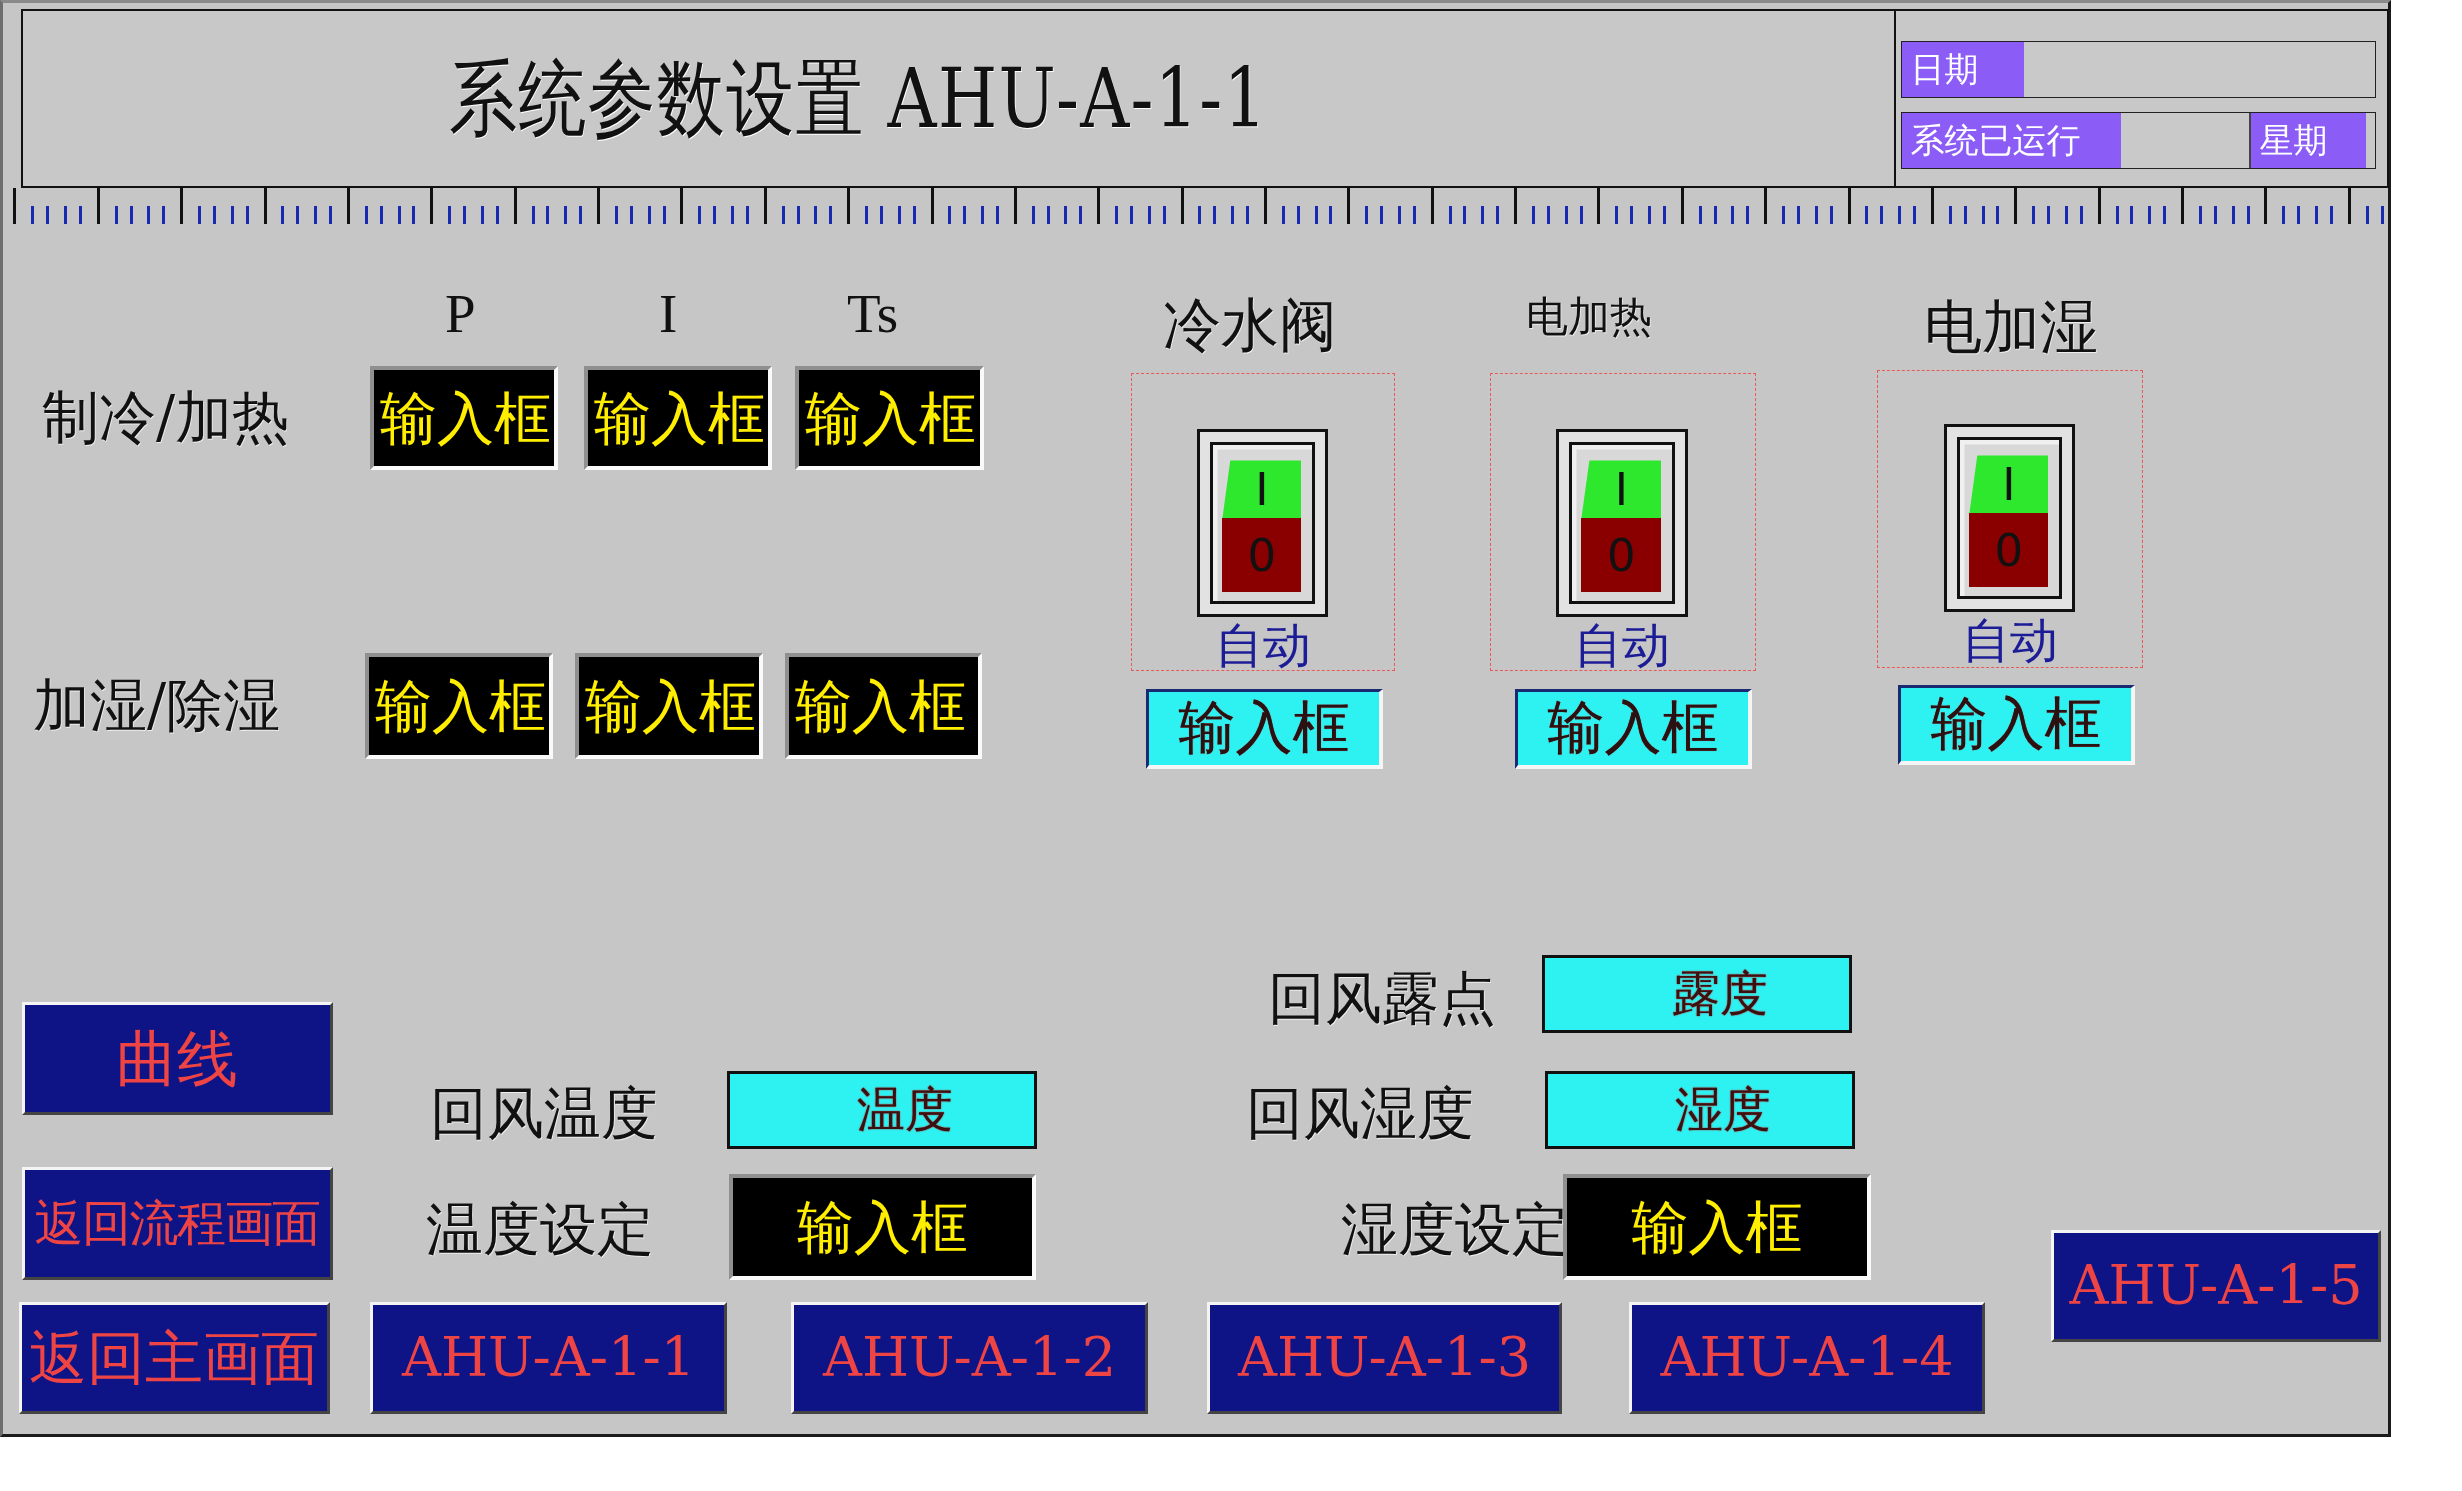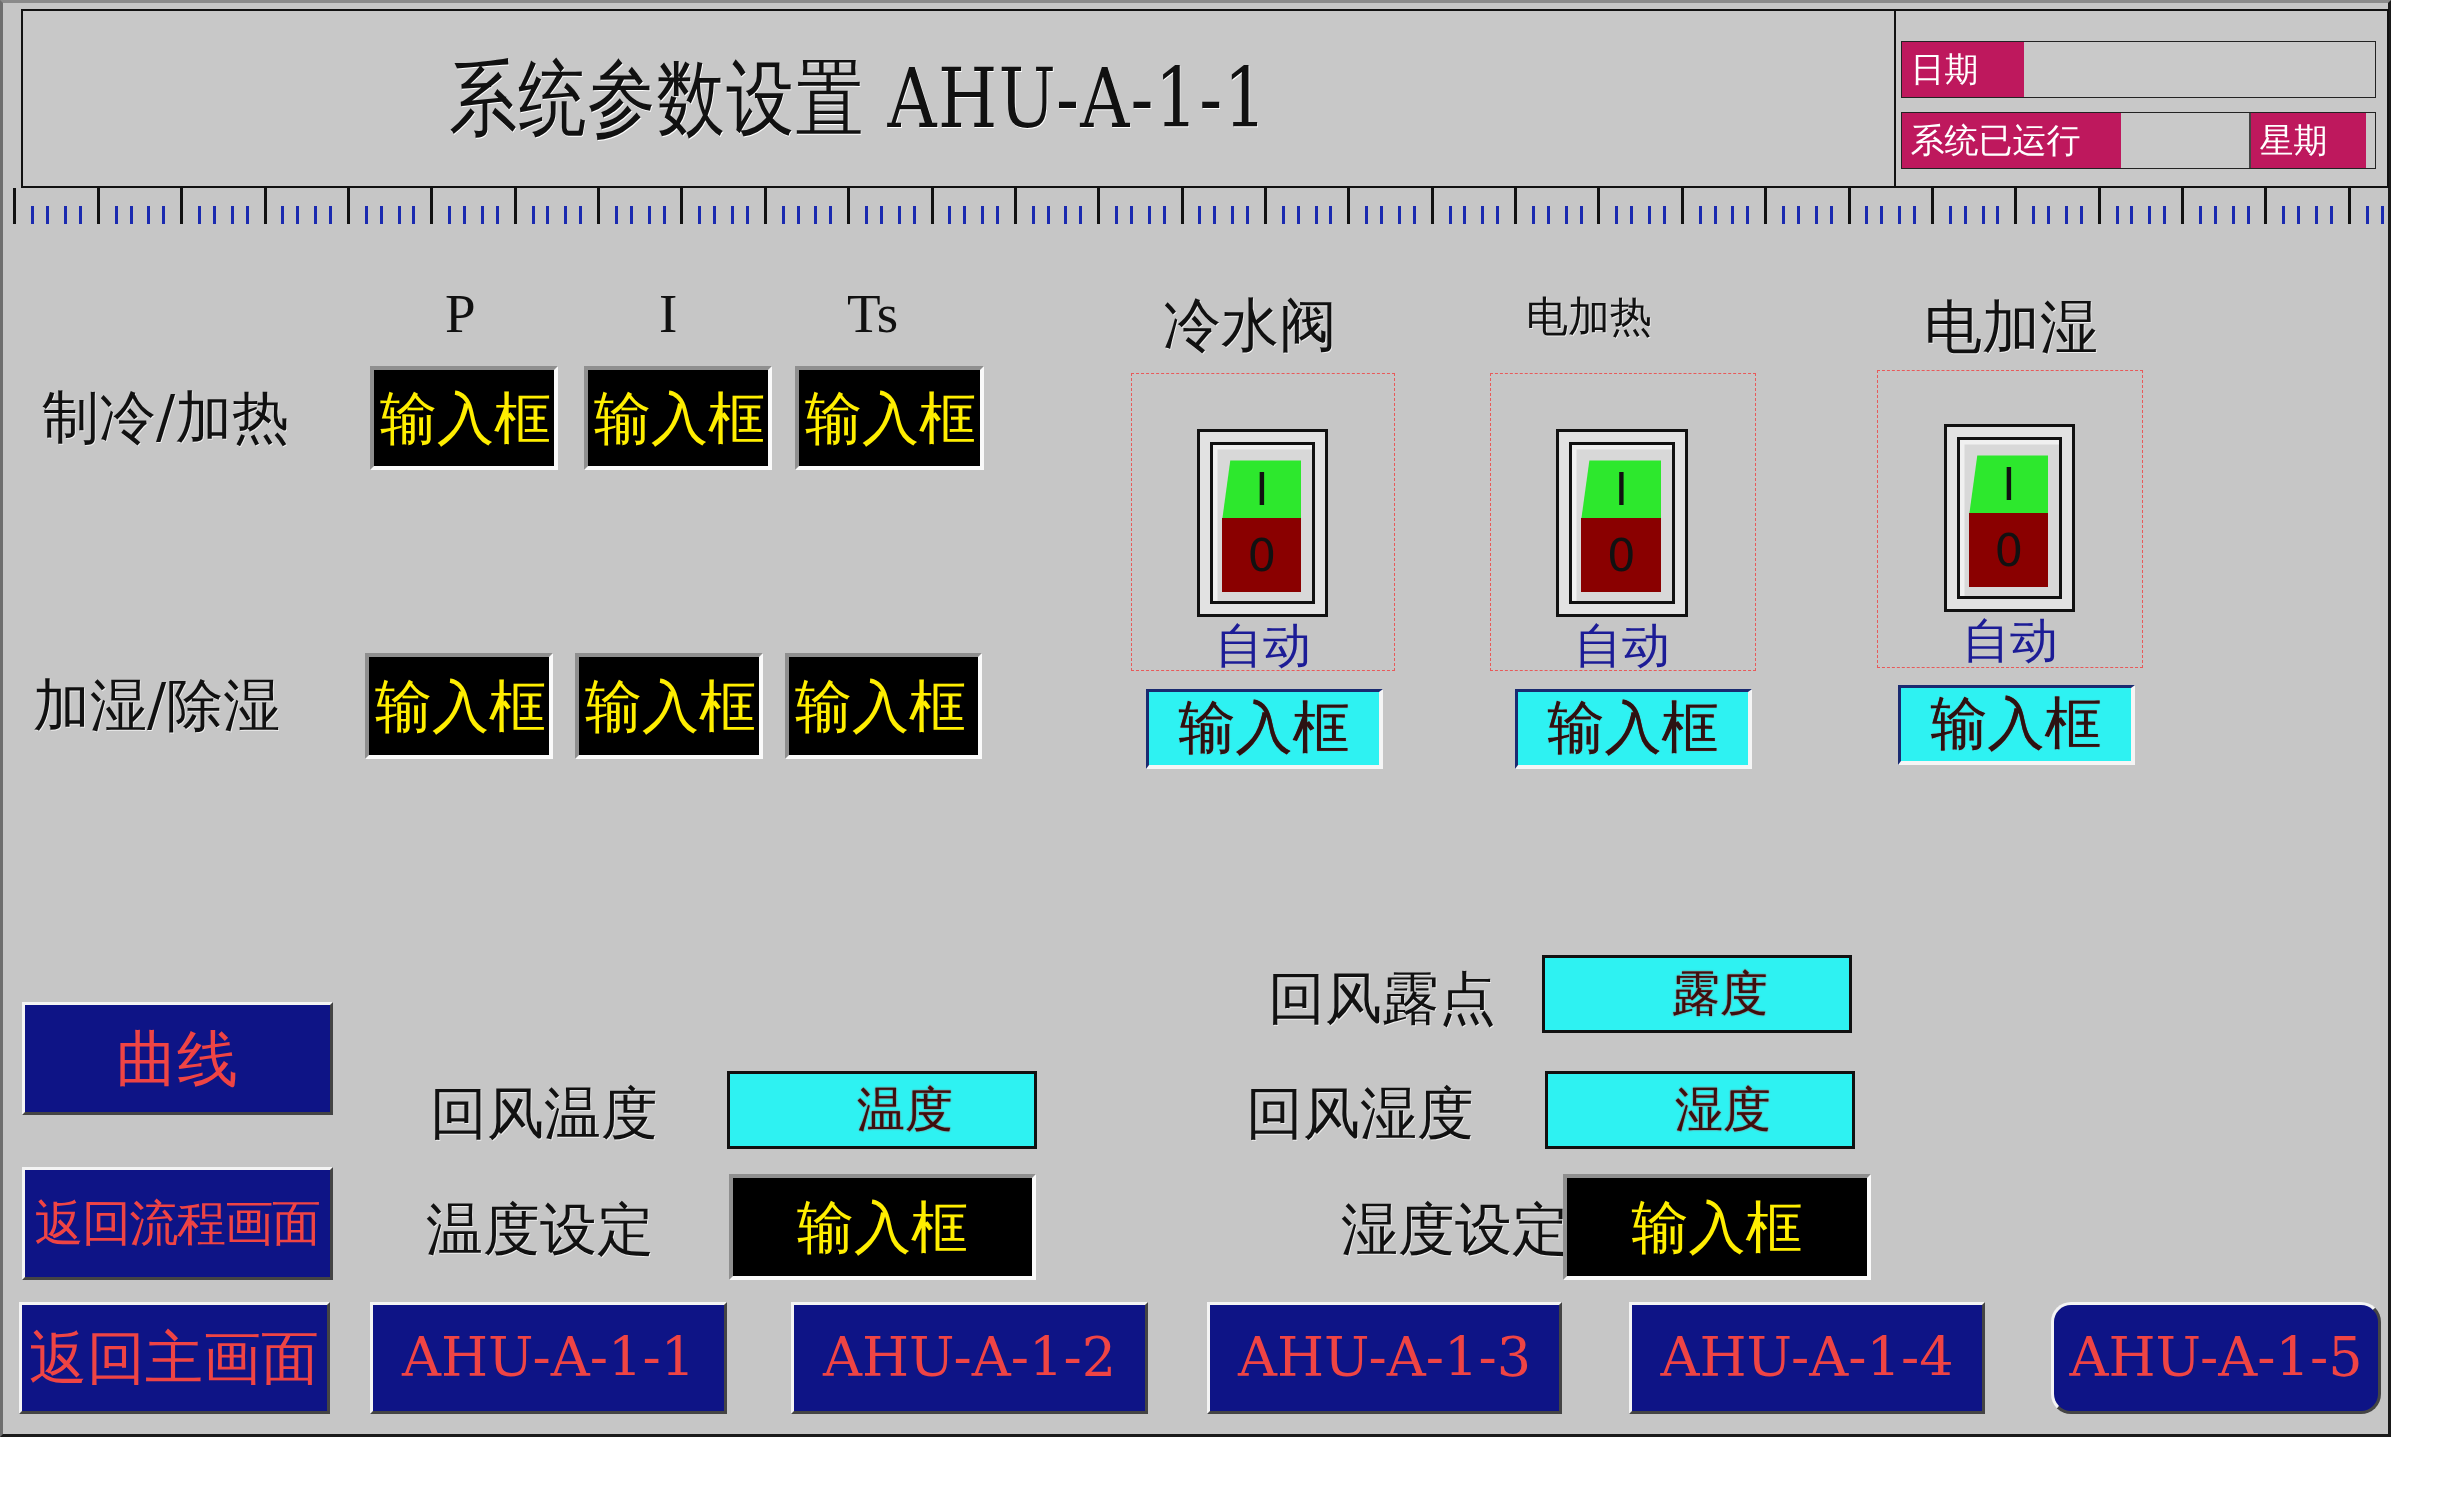--- a/index.html
+++ b/index.html
@@ -7,21 +7,21 @@
          font-family: "DejaVu Serif", "Liberation Serif", serif; }
   .abs { position:absolute; box-sizing:border-box; }
   #window { left:0; top:0; width:2391px; height:1437px; background:#c6c6c6;
             border-left:3.7px solid #6e6e6e; border-top:3px solid #8a8a8a;
             border-right:3px solid #1a1a1a; border-bottom:3px solid #1a1a1a; }
   .panel { background:#c8c8c8; border:2.2px solid #111; }
   .title { font-size:83px; color:#111; white-space:nowrap; letter-spacing:1.5px;
            transform:scaleX(0.82); transform-origin:left center;
            font-family:"DejaVu Serif", serif; line-height:1; text-shadow:0.7px 0.7px 0 #fff; }
   .hdr-row { display:flex; border:1.5px solid #222; background:#c4c4c4; }
-  .hdr-label { background:#be185d; color:#fff; font-family:"DejaVu Sans", sans-serif;
+  .hdr-label { background:#8b5cf6; color:#fff; font-family:"DejaVu Sans", sans-serif;
                font-size:34px; display:flex; align-items:center; padding:0 9px; white-space:nowrap; }
   .hdr-val { background:#c9c9c9; flex:1; }
   .ruler { left:6px; top:188px; width:2379px; height:37px; }
   .tick-major { position:absolute; top:0; width:3px; height:36px; background:#111; }
   .tick-minor { position:absolute; top:18px; width:3px; height:18px; background:#1a2ab0; }
   .lbl { font-size:57px; color:#111; white-space:nowrap; line-height:1;
          font-family:"DejaVu Serif", serif; text-shadow:0.7px 0.7px 0 #eee; }
   .col-hdr { font-size:55px; color:#111; line-height:1; font-family:"Liberation Serif", serif; }
   .input-black { background:#000; border-top:4.5px solid #8f8f8f; border-left:4.5px solid #8f8f8f;
                  border-bottom:4.5px solid #fafafa; border-right:4.5px solid #fafafa;
@@ -290,14 +290,14 @@
 <div class="abs input-black center" style="left:1563px;top:1174px;width:308px;height:106px;">输入框</div>
 
 <div class="abs btn-blue" style="left:21.6px;top:1002px;width:311px;height:113px;font-size:61px;">曲线</div>
 <div class="abs btn-blue" style="left:21.6px;top:1167px;width:311px;height:113px;font-size:49px;letter-spacing:-1.5px;">返回流程画面</div>
 <div class="abs btn-blue" style="left:18.6px;top:1302px;width:311px;height:112px;font-size:58px;">返回主画面</div>
 
 <div class="abs btn-blue" style="left:370px;top:1302px;width:357px;height:112px;font-size:54px;">AHU-A-1-1</div>
 <div class="abs btn-blue" style="left:791px;top:1302px;width:357px;height:112px;font-size:54px;">AHU-A-1-2</div>
 <div class="abs btn-blue" style="left:1207px;top:1302px;width:355px;height:112px;font-size:54px;">AHU-A-1-3</div>
 <div class="abs btn-blue" style="left:1629px;top:1302px;width:356px;height:112px;font-size:54px;">AHU-A-1-4</div>
-<div class="abs btn-blue" style="left:2051px;top:1302px;width:330px;height:112px;font-size:54px;border-radius:20px;">AHU-A-1-5</div>
+<div class="abs btn-blue" style="left:2051px;top:1230px;width:330px;height:112px;font-size:54px;">AHU-A-1-5</div>
 
 
 </body></html>

